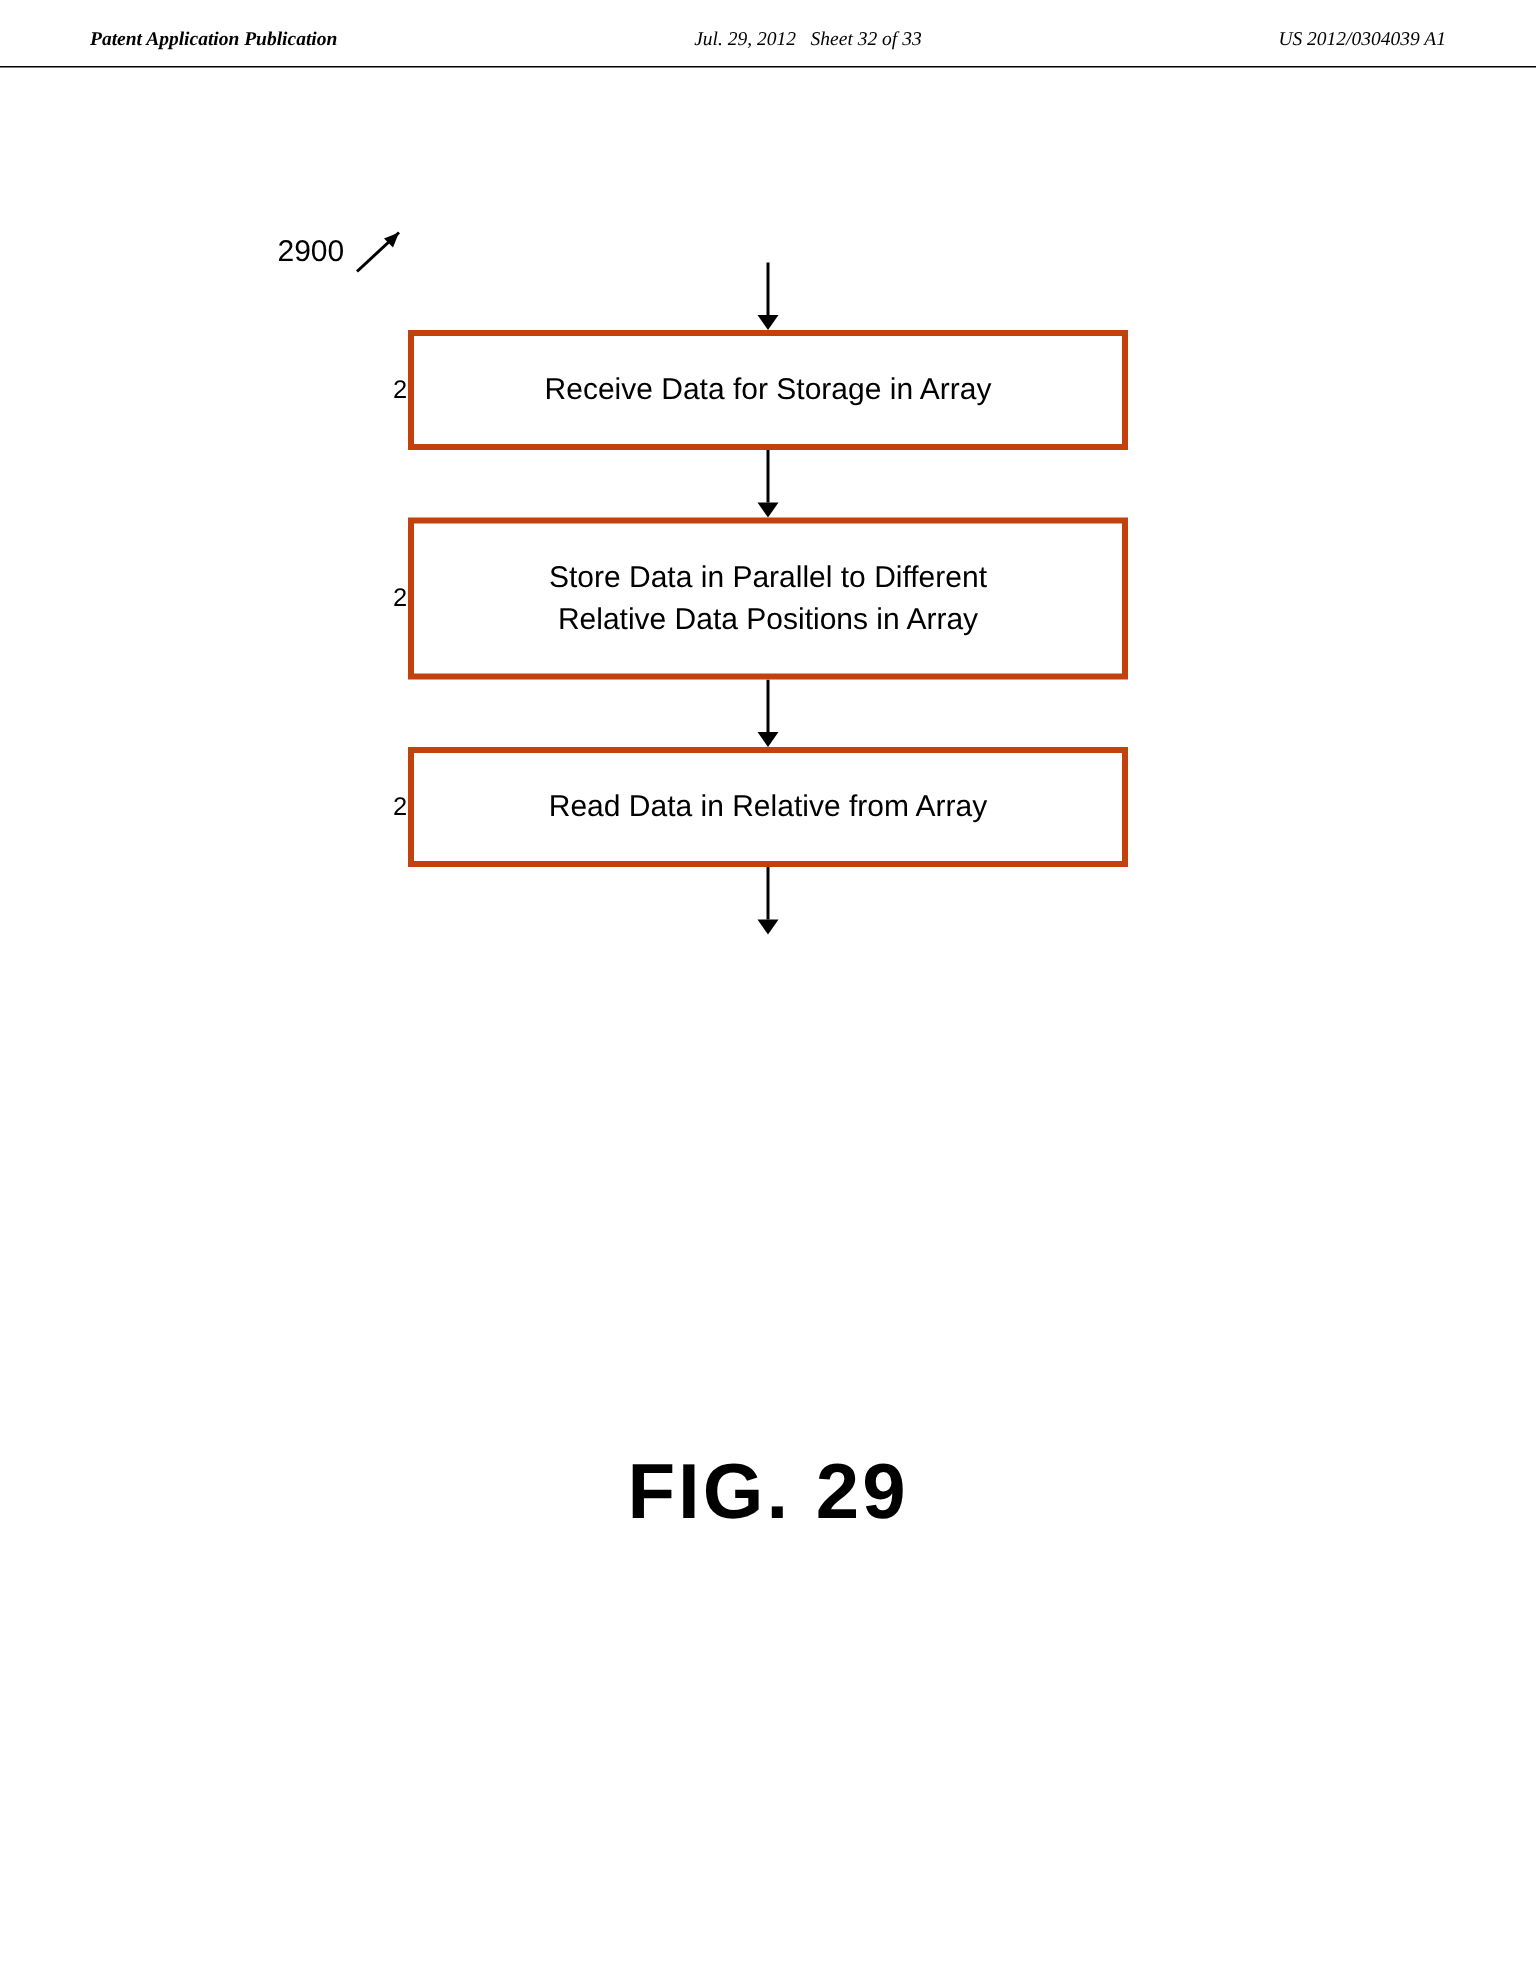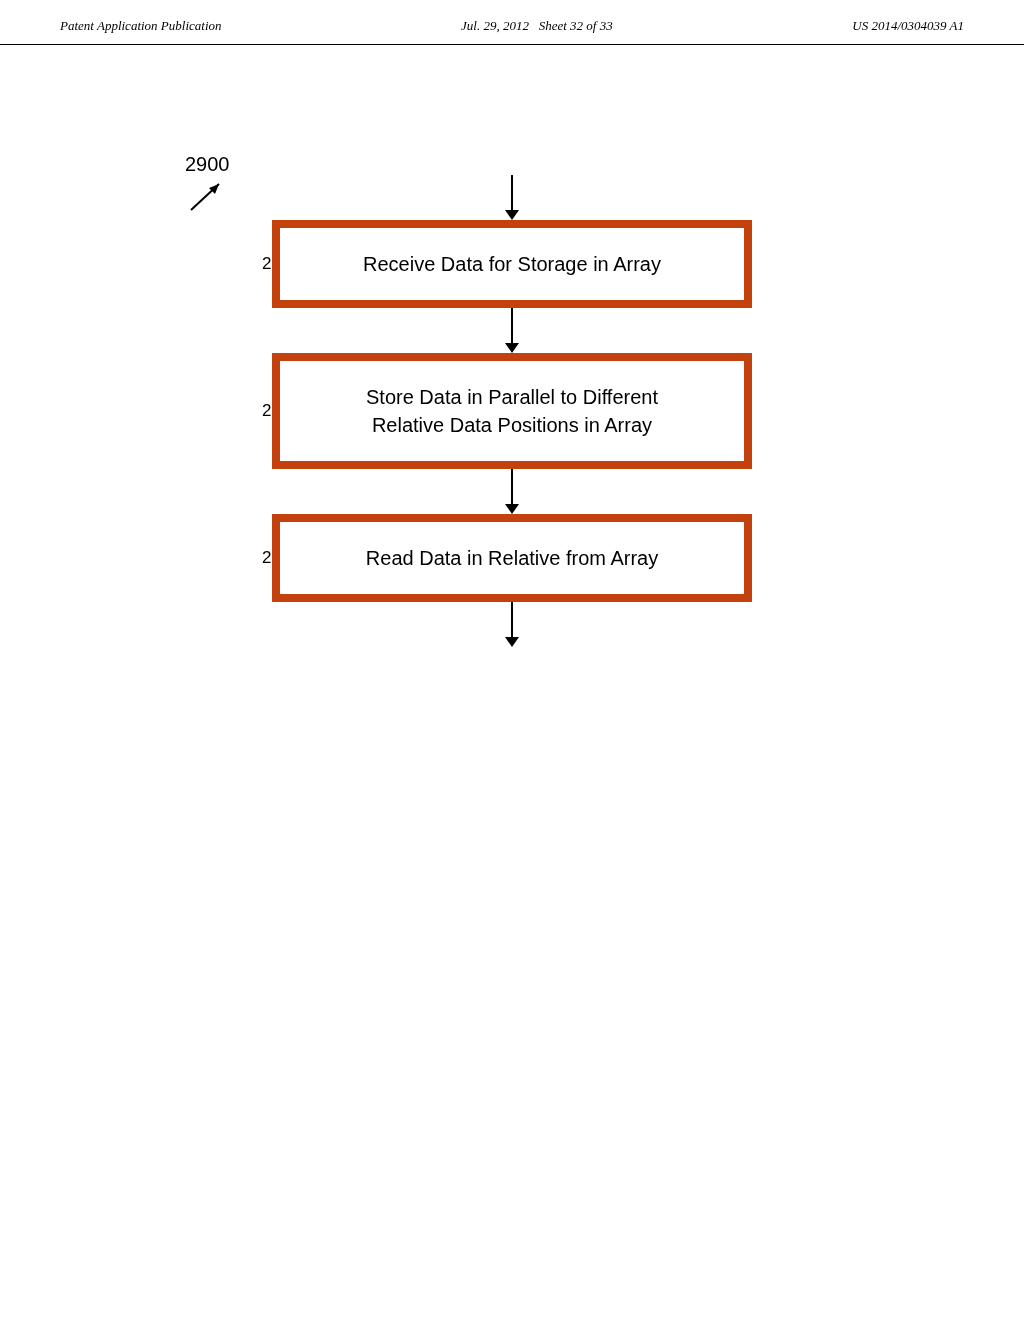--- a/index.html
+++ b/index.html
@@ -17,21 +17,21 @@
       display: flex;
       justify-content: space-between;
       align-items: center;
       padding: 18px 60px 10px 60px;
       border-bottom: 1px solid #000;
       font-size: 13px;
     }
 
     .header-left {
       font-style: italic;
-      font-weight: normal;
+      font-weight: bold;
     }
 
     .header-center {
       font-style: italic;
     }
 
     .header-right {
       font-style: italic;
     }
 
@@ -62,21 +62,21 @@
       padding: 12px 50px;
       font-size: 22px;
       font-family: Arial, sans-serif;
       background: #fff;
       text-align: center;
       min-width: 160px;
     }
 
     
     .process-box {
-      border: 8px solid #c2410c;
+      border: 4px solid #c2410c;
       background: #fff;
       width: 480px;
       padding: 22px 29px;
       text-align: center;
       font-size: 20px;
       font-family: Arial, sans-serif;
       line-height: 1.4;
       position: relative;
     }
 
@@ -122,26 +122,26 @@
   </style>
 </head>
 <body>
 
 <div class="header">
   <span class="header-left">Patent Application Publication</span>
   <span class="header-center">
     <span>Jul. 29, 2012</span>&nbsp;&nbsp;
     <span>Sheet 32 of 33</span>
   </span>
-  <span class="header-right">US 2014/0304039 A1</span>
+  <span class="header-right">US 2012/0304039 A1</span>
 </div>
 
 <div class="diagram-area">
 
-  <div style="position:absolute; top:108px; left:185px; display:flex; align-items:center; gap:6px;flex-direction:column;">
+  <div style="position:absolute; top:108px; left:185px; display:flex; align-items:center; gap:6px;">
     <span style="font-size:20px; font-family:Arial,sans-serif;">2900</span>
 
     <svg width="36" height="30">
       <line x1="2" y1="28" x2="30" y2="2" stroke="#000" stroke-width="2"></line>
       <polygon points="30,2 20,6 26,12" fill="#000"></polygon>
     </svg>
   </div>
 
   <div class="flowchart">
 
@@ -198,14 +198,15 @@
     </div>
 
     <div class="arrow-down">
       <div class="line" style="height:35px;"></div>
       <div class="arrowhead"></div>
     </div>
 
 
   </div>
 
+  <div class="fig-label">FIG. 29</div>
 
 </div>
 
 </body></html>

